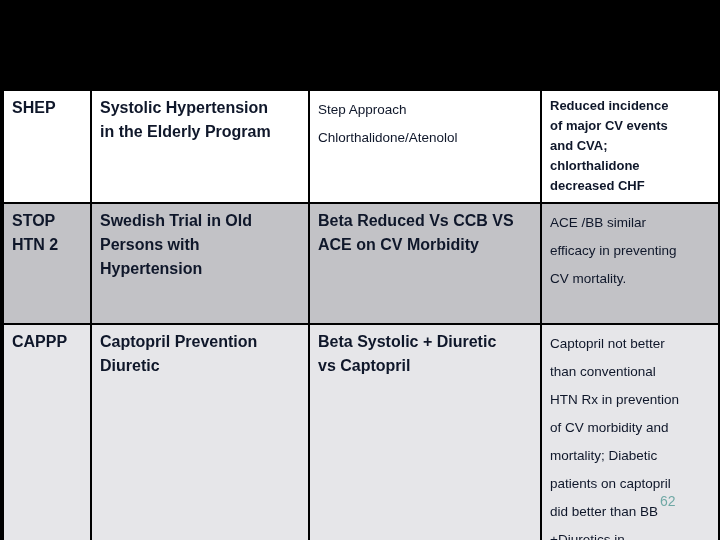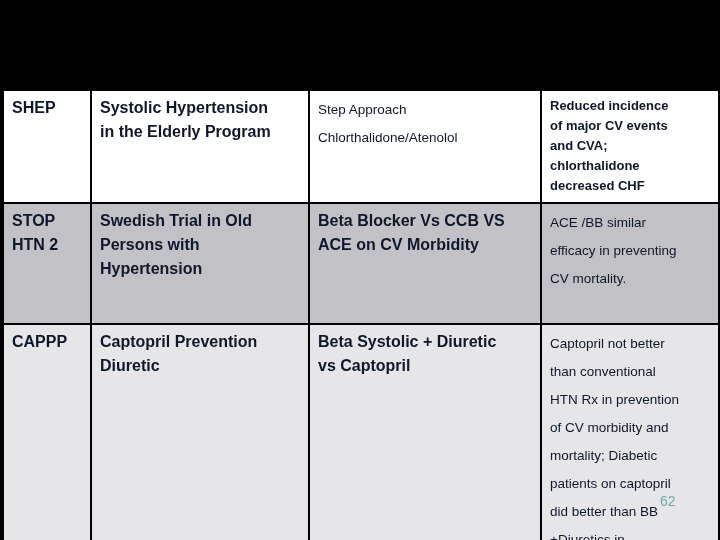--- a/index.html
+++ b/index.html
@@ -106,21 +106,21 @@
 and CVA;
 chlorthalidone
 decreased CHF</td>
       </tr>
       <tr class="r1">
         <td class="bold-lg">STOP
 HTN 2</td>
         <td class="bold-lg">Swedish Trial in Old
 Persons with
 Hypertension</td>
-        <td class="bold-lg">Beta Blocker Vs CCB VS
+        <td class="bold-lg">Beta Reduced Vs CCB VS
 ACE on CV Morbidity</td>
         <td class="reg-sm">ACE /BB similar
 efficacy in preventing
 CV mortality.</td>
       </tr>
       <tr class="r2">
         <td class="bold-lg">CAPPP</td>
         <td class="bold-lg">Captopril Prevention
 Diuretic</td>
         <td class="bold-lg">Beta Systolic + Diuretic

